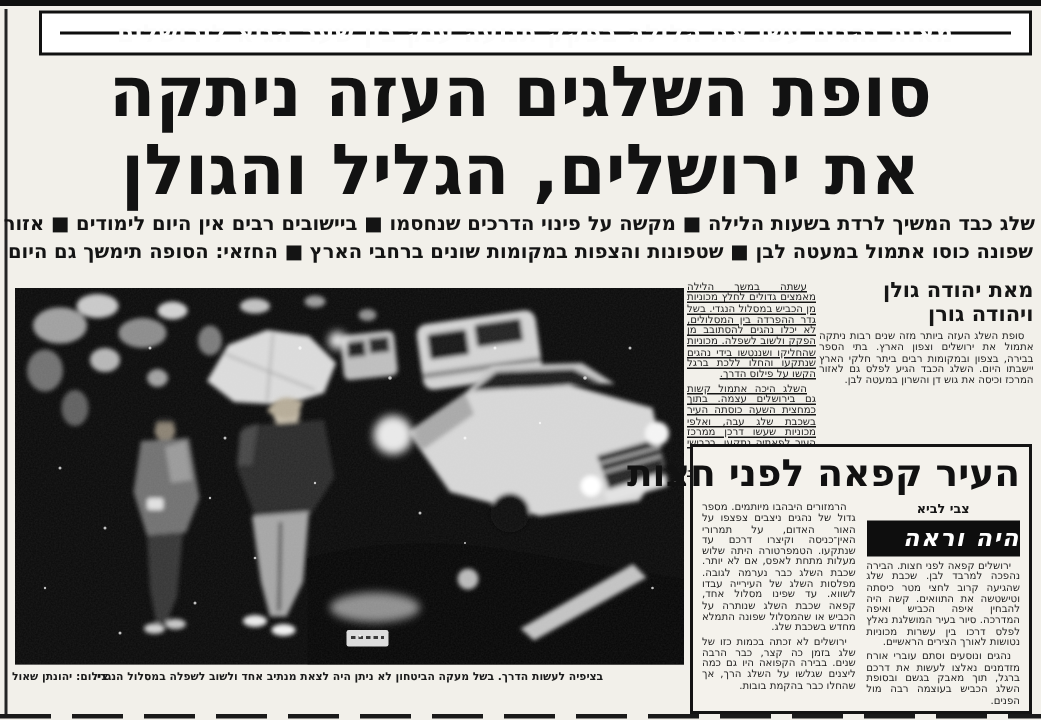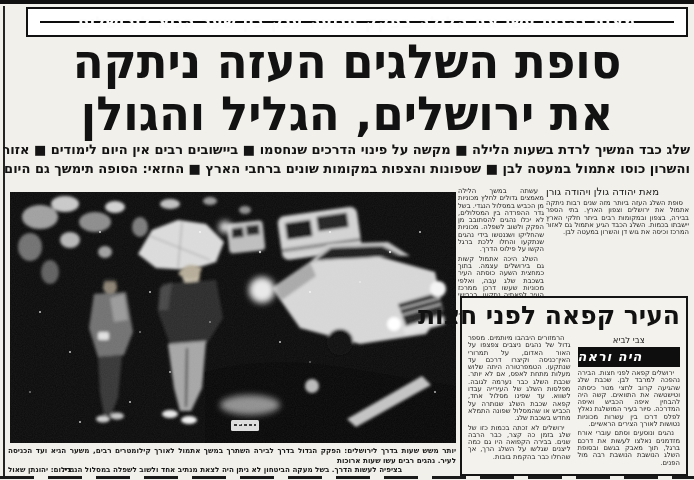--- a/index.html
+++ b/index.html
@@ -35,23 +35,23 @@
     position:absolute;left:4px;top:140px;width:686px;text-align:center;
     font-weight:bold;font-size:13px;line-height:19px;color:#141414;
   }
   .subhead div{white-space:nowrap;}
 
   
   .body-text{font-size:6.8px;line-height:7.3px;text-align:justify;color:#1c1c1c;}
   .body-text p{margin:0 0 2px;text-indent:6px;}
 
   .col-right{position:absolute;right:5px;top:186px;width:143px;}
-  .byline-main{text-align:left;font-weight:normal;font-size:10px;margin:0 0 3px;}
-
-  .col-middle{position:absolute;left:458px;top:188px;width:86px;}
+  .byline-main{text-align:right;font-weight:bold;font-size:14px;margin:0 0 3px;}
+
+  .col-middle{position:absolute;left:458px;top:188px;width:86px;text-decoration:underline;}
   .continued{display:flex;justify-content:space-between;align-items:center;
     font-weight:bold;font-size:8px;margin-top:2px;}
 
   
   .photo-wrap{position:absolute;left:10px;top:192px;width:446px;height:251px;background:#0a0a0a;}
   .photo-wrap svg{display:block;width:100%;height:100%;}
 
   
   .caption{position:absolute;left:8px;top:446px;width:448px;
     font-size:7.2px;font-weight:bold;line-height:9.6px;color:#1a1a1a;}
@@ -62,23 +62,23 @@
   
   .box{
     position:absolute;left:460px;top:296px;width:228px;height:180px;
     border:2px solid #141414;background:#f4f2ec;box-sizing:border-box;
     padding:2px 6px 3px;
   }
   .box-headline{font-size:25px;font-weight:900;text-align:center;line-height:30px;
     margin:1px 0 4px;white-space:nowrap;color:#111;}
   .box-cols{display:flex;gap:7px;}
   .box-col{flex:1;}
-  .box-byline{text-align:center;font-weight:normal;font-size:8.5px;margin:0 0 2px;}
+  .box-byline{text-align:center;font-weight:bold;font-size:8.5px;margin:0 0 2px;}
   .box-logo{background:#0e0e0e;color:#fff;font-style:italic;font-weight:bold;
-    font-size:13px;text-align:left;padding:2px 0 3px;margin:0 0 3px;letter-spacing:1px;}
+    font-size:16px;text-align:right;padding:2px 0 3px;margin:0 0 3px;letter-spacing:1px;}
 
   .bottom-rule{position:absolute;left:0;top:476px;width:694px;height:3px;
     background:repeating-linear-gradient(to right,#1a1a1a 0 34px,transparent 34px 48px);}
 </style>
 </head>
 <body>
 
 <div class="page">
 
   <div class="top-bar"></div>
@@ -88,27 +88,27 @@
     <div class="kicker-inner">מאות נהגים עשו את הלילה בפקק תנועה ענק בין שער הגיא לירושלים</div>
   </div>
 
   <div class="headline">
     <div>סופת השלגים העזה ניתקה</div>
     <div>את ירושלים, הגליל והגולן</div>
   </div>
 
   <div class="subhead">
     <div>שלג כבד המשיך לרדת בשעות הלילה ■ מקשה על פינוי הדרכים שנחסמו ■ ביישובים רבים אין היום לימודים ■ אזור גוש דן</div>
-    <div>והשרון כוסו אתמול במעטה לבן ■ שטפונות והצפות במקומות שונים ברחבי הארץ ■ החזאי: הסופה תימשך גם היום</div>
+    <div>שפונה כוסו אתמול במעטה לבן ■ שטפונות והצפות במקומות שונים ברחבי הארץ ■ החזאי: הסופה תימשך גם היום</div>
   </div>
 
   <div class="col-right">
     <div class="byline-main">מאת יהודה גולן ויהודה גורן</div>
     <div class="body-text">
-      <p>סופת השלג העזה ביותר מזה שנים רבות ניתקה אתמול את ירושלים וצפון הארץ. בתי הספר בבירה, בצפון ובמקומות רבים ביתר חלקי הארץ יישבתו בכמות. השלג הכבד הגיע אתמול גם לאזור המרכז וכיסה את גוש דן והשרון במעטה לבן.</p>
+      <p>סופת השלג העזה ביותר מזה שנים רבות ניתקה אתמול את ירושלים וצפון הארץ. בתי הספר בבירה, בצפון ובמקומות רבים ביתר חלקי הארץ יישבתו היום. השלג הכבד הגיע לפלס גם לאזור המרכז וכיסה את גוש דן והשרון במעטה לבן.</p>
     </div>
   </div>
 
   <div class="col-middle">
     <div class="body-text">
       <p>עשתה במשך הלילה מאמצים גדולים לחלץ מכוניות מן הכביש במסלול הנגדי. בשל גדר ההפרדה בין המסלולים, לא יכלו נהגים להסתובב מן הפקק ולשוב לשפלה. מכוניות שהחליקו ושננטשו בידי נהגים שנתקעו והחלו ללכת ברגל הקשו על פילוס הדרך.</p>
       <p>השלג היכה אתמול קשות גם בירושלים עצמה. בתוך כמחצית השעה כוסתה העיר בשכבת שלג עבה, ואלפי מכוניות שעשו דרכן ממרכז העיר לפאתיה נתקעו. בכבישי הבירה נטשו אלפי נהגים את</p>
     </div>
     <div class="continued">
       <span>המשך בעמוד 3</span>
@@ -237,36 +237,35 @@
         <circle cx="300" cy="170" r="0.7"></circle>
           <circle cx="190" cy="40" r="1.1"></circle>
         <circle cx="130" cy="140" r="0.8"></circle>
           <circle cx="425" cy="200" r="0.9"></circle>
       </g>
       <rect width="446" height="251" filter="url(#grain)"></rect>
     </svg>
   </div>
 
   <div class="caption">
-    <div class="line1">יותר משש שעות בדרך לירושלים: הפקק הגדול בדרך לבירה השתרך במשך אתמול לאורך קילומטרים רבים, משער הגיא ועד הכניסה לעיר. נהגים רבים עשו שעות ארוכות</div>
     <div class="line2">
       <span>בציפיה לעשות הדרך. בשל מעקה הביטחון לא ניתן היה לצאת מנתיב אחד ולשוב לשפלה במסלול הנגדי.</span>
       <span class="credit">צילום: יהונתן שאול</span>
     </div>
   </div>
 
   <div class="box">
     <div class="box-headline">העיר קפאה לפני חצות</div>
     <div class="box-cols">
       <div class="box-col">
         <div class="box-byline">צבי לביא</div>
         <div class="box-logo">היה וראה</div>
         <div class="body-text">
           <p>ירושלים קפאה לפני חצות. הבירה נהפכה למרבד לבן. שכבת שלג שהגיעה קרוב לחצי מטר כיסתה וטישטשה את התוואים. קשה היה להבחין איפה הכביש ואיפה המדרכה. סיור בעיר המושלגת נאלץ לפלס דרכו בין עשרות מכוניות נטושות לאורך הצירים הראשיים.</p>
-          <p>נהגים ונוסעים וסתם עוברי אורח מזדמנים נאלצו לעשות את דרכם ברגל, תוך מאבק בגשם ובסופת השלג הנושבת הנושבת רבה מול הפנים.</p>
+          <p>נהגים ונוסעים וסתם עוברי אורח מזדמנים נאלצו לעשות את דרכם ברגל, תוך מאבק בגשם ובסופת השלג הכביש בעוצמה רבה מול הפנים.</p>
         </div>
       </div>
       <div class="box-col">
         <div class="body-text">
           <p>הרמזורים היבהבו מיותמים. מספר גדול של נהגים ניצבים צפצפו על האור האדום, על תמרורי האין־כניסה וקיצרו דרכם עד שנתקעו. הטמפרטורה היתה שלוש מעלות מתחת לאפס, אם לא יותר. שכבת השלג כבר נערמה לגובה. מפלסות השלג של העירייה עבדו לשווא. עד שפינו מסלול אחד, קפאה שכבת השלג שנותרה על הכביש או שהמסלול שפונה התמלא מחדש בשכבת שלג.</p>
           <p>ירושלים לא זכתה בכמות כזו של שלג בזמן כה קצר, כבר הרבה שנים. בבירה הקפואה היו גם כמה ליצנים שגלשו על השלג הרך, אך שהחלו כבר בהקמת בובות.</p>
         </div>
       </div>
     </div>
   </div>

